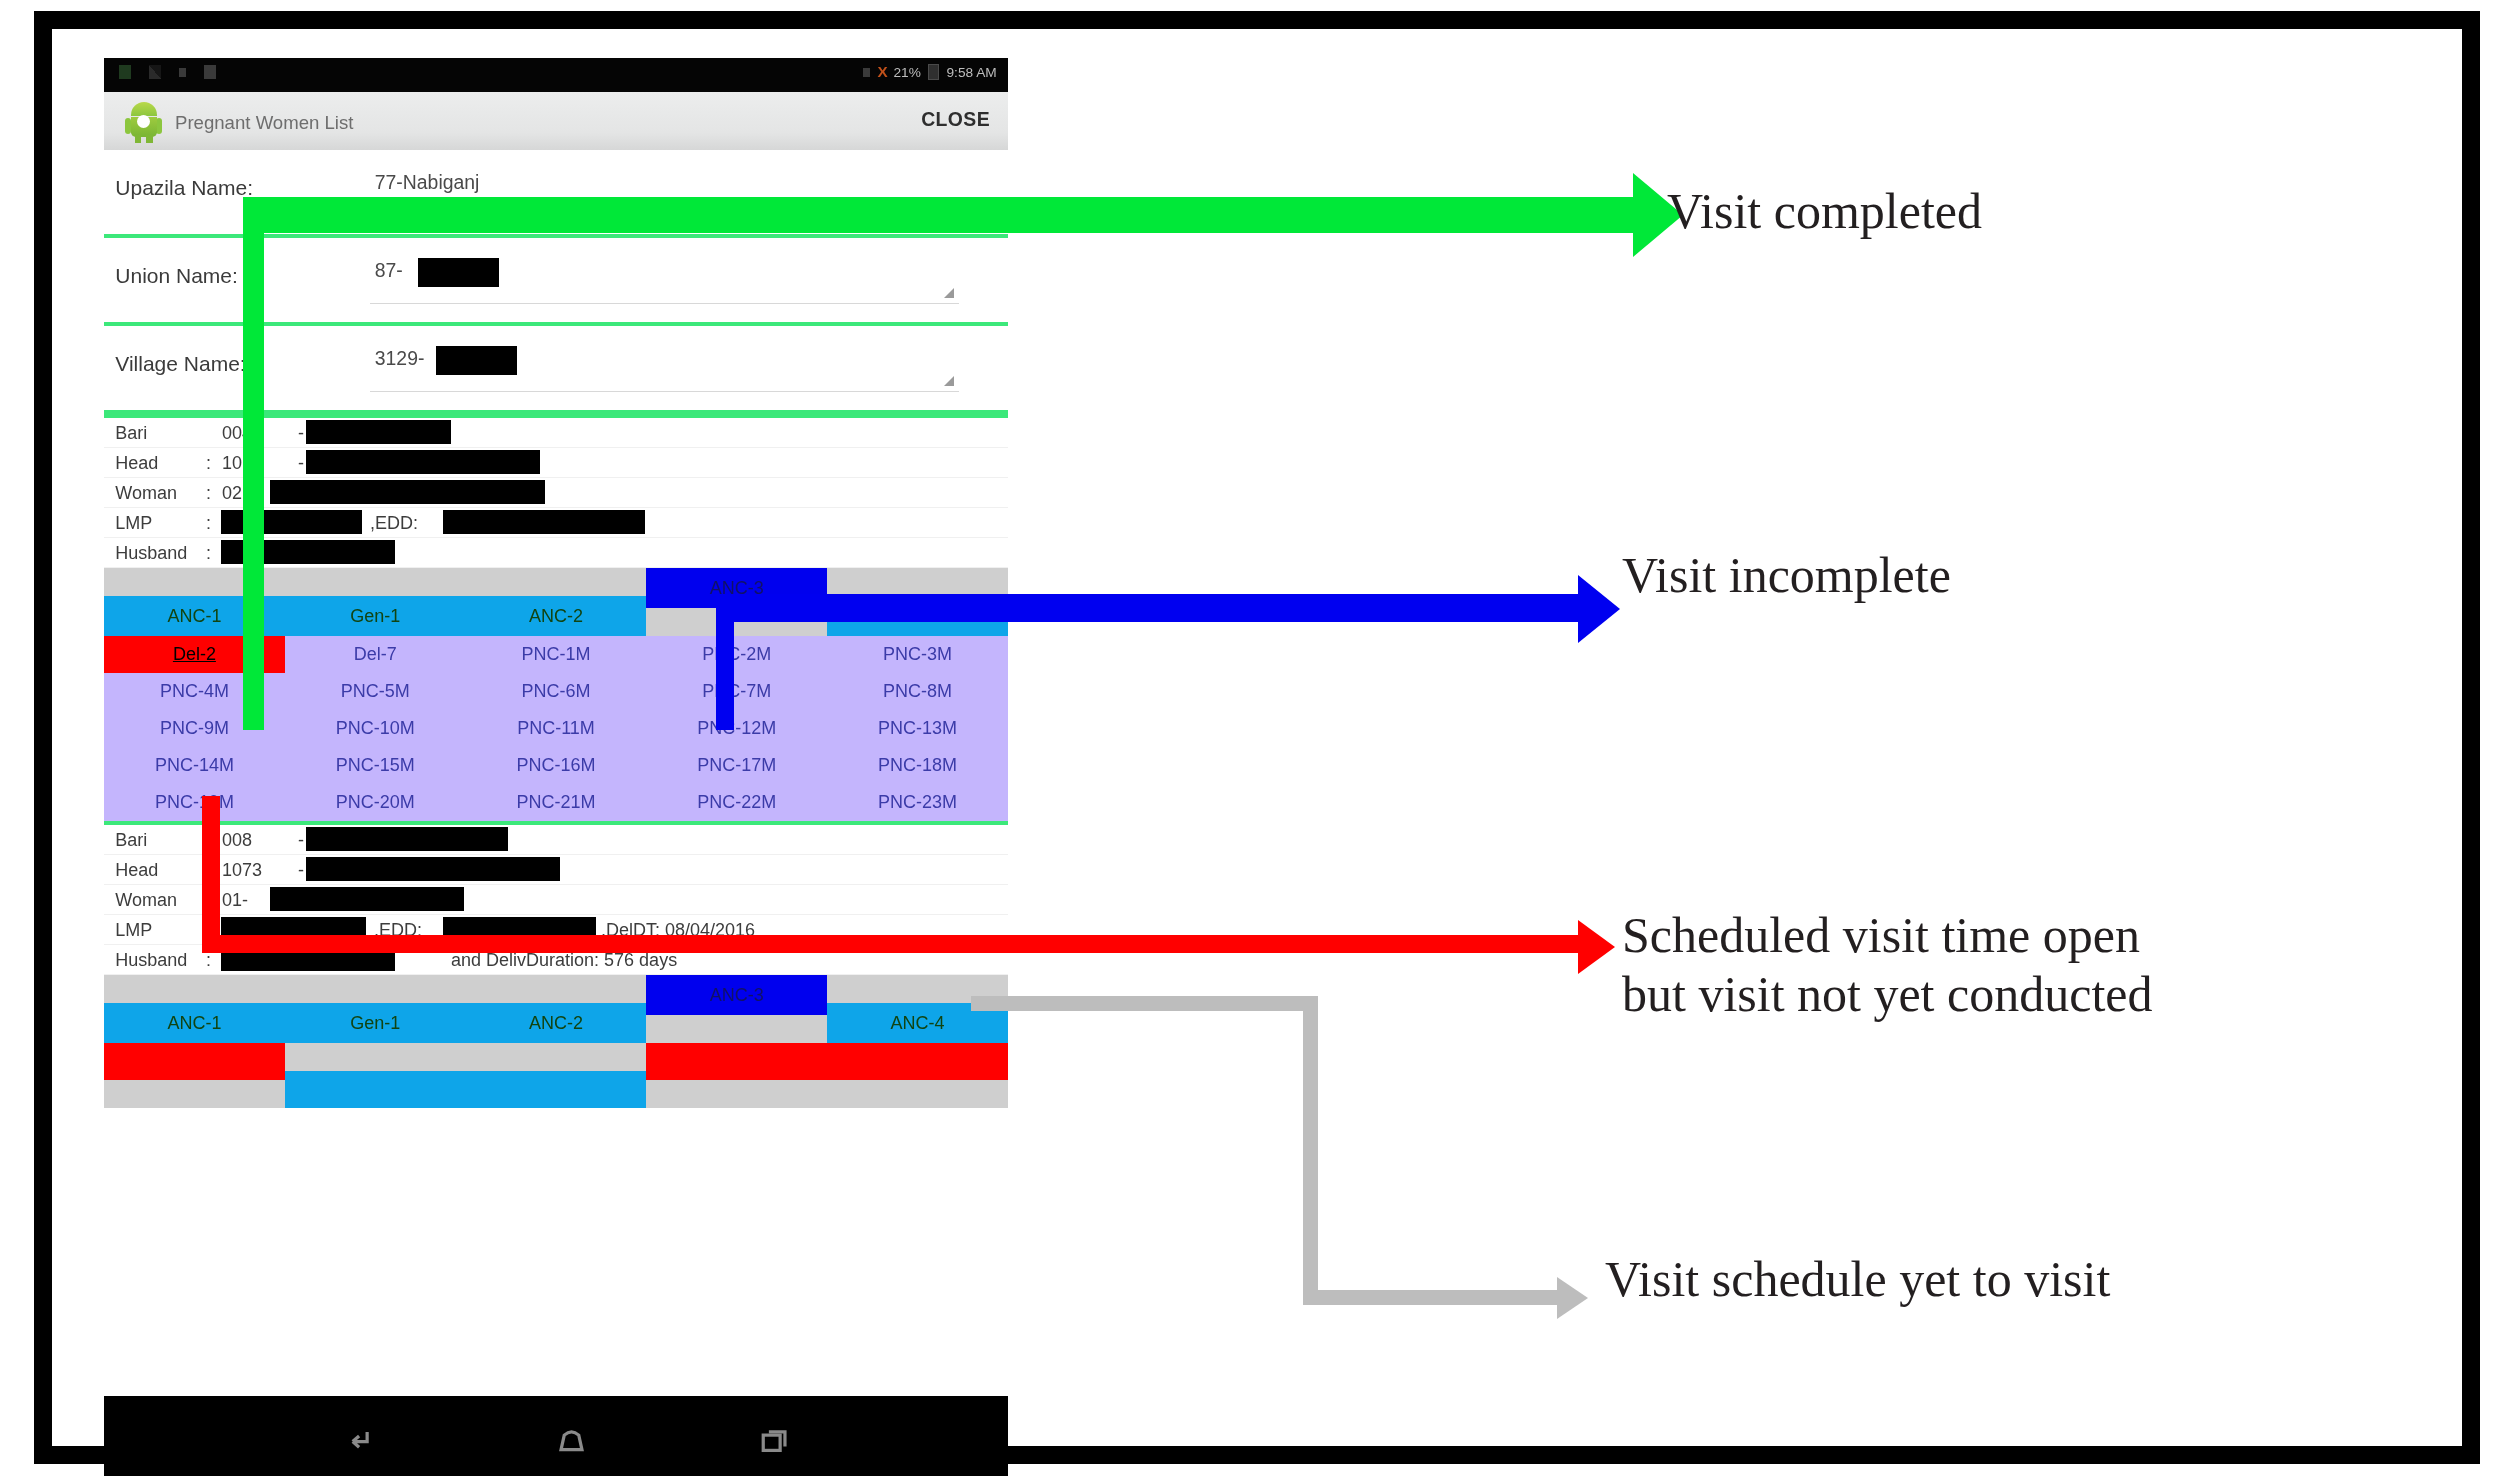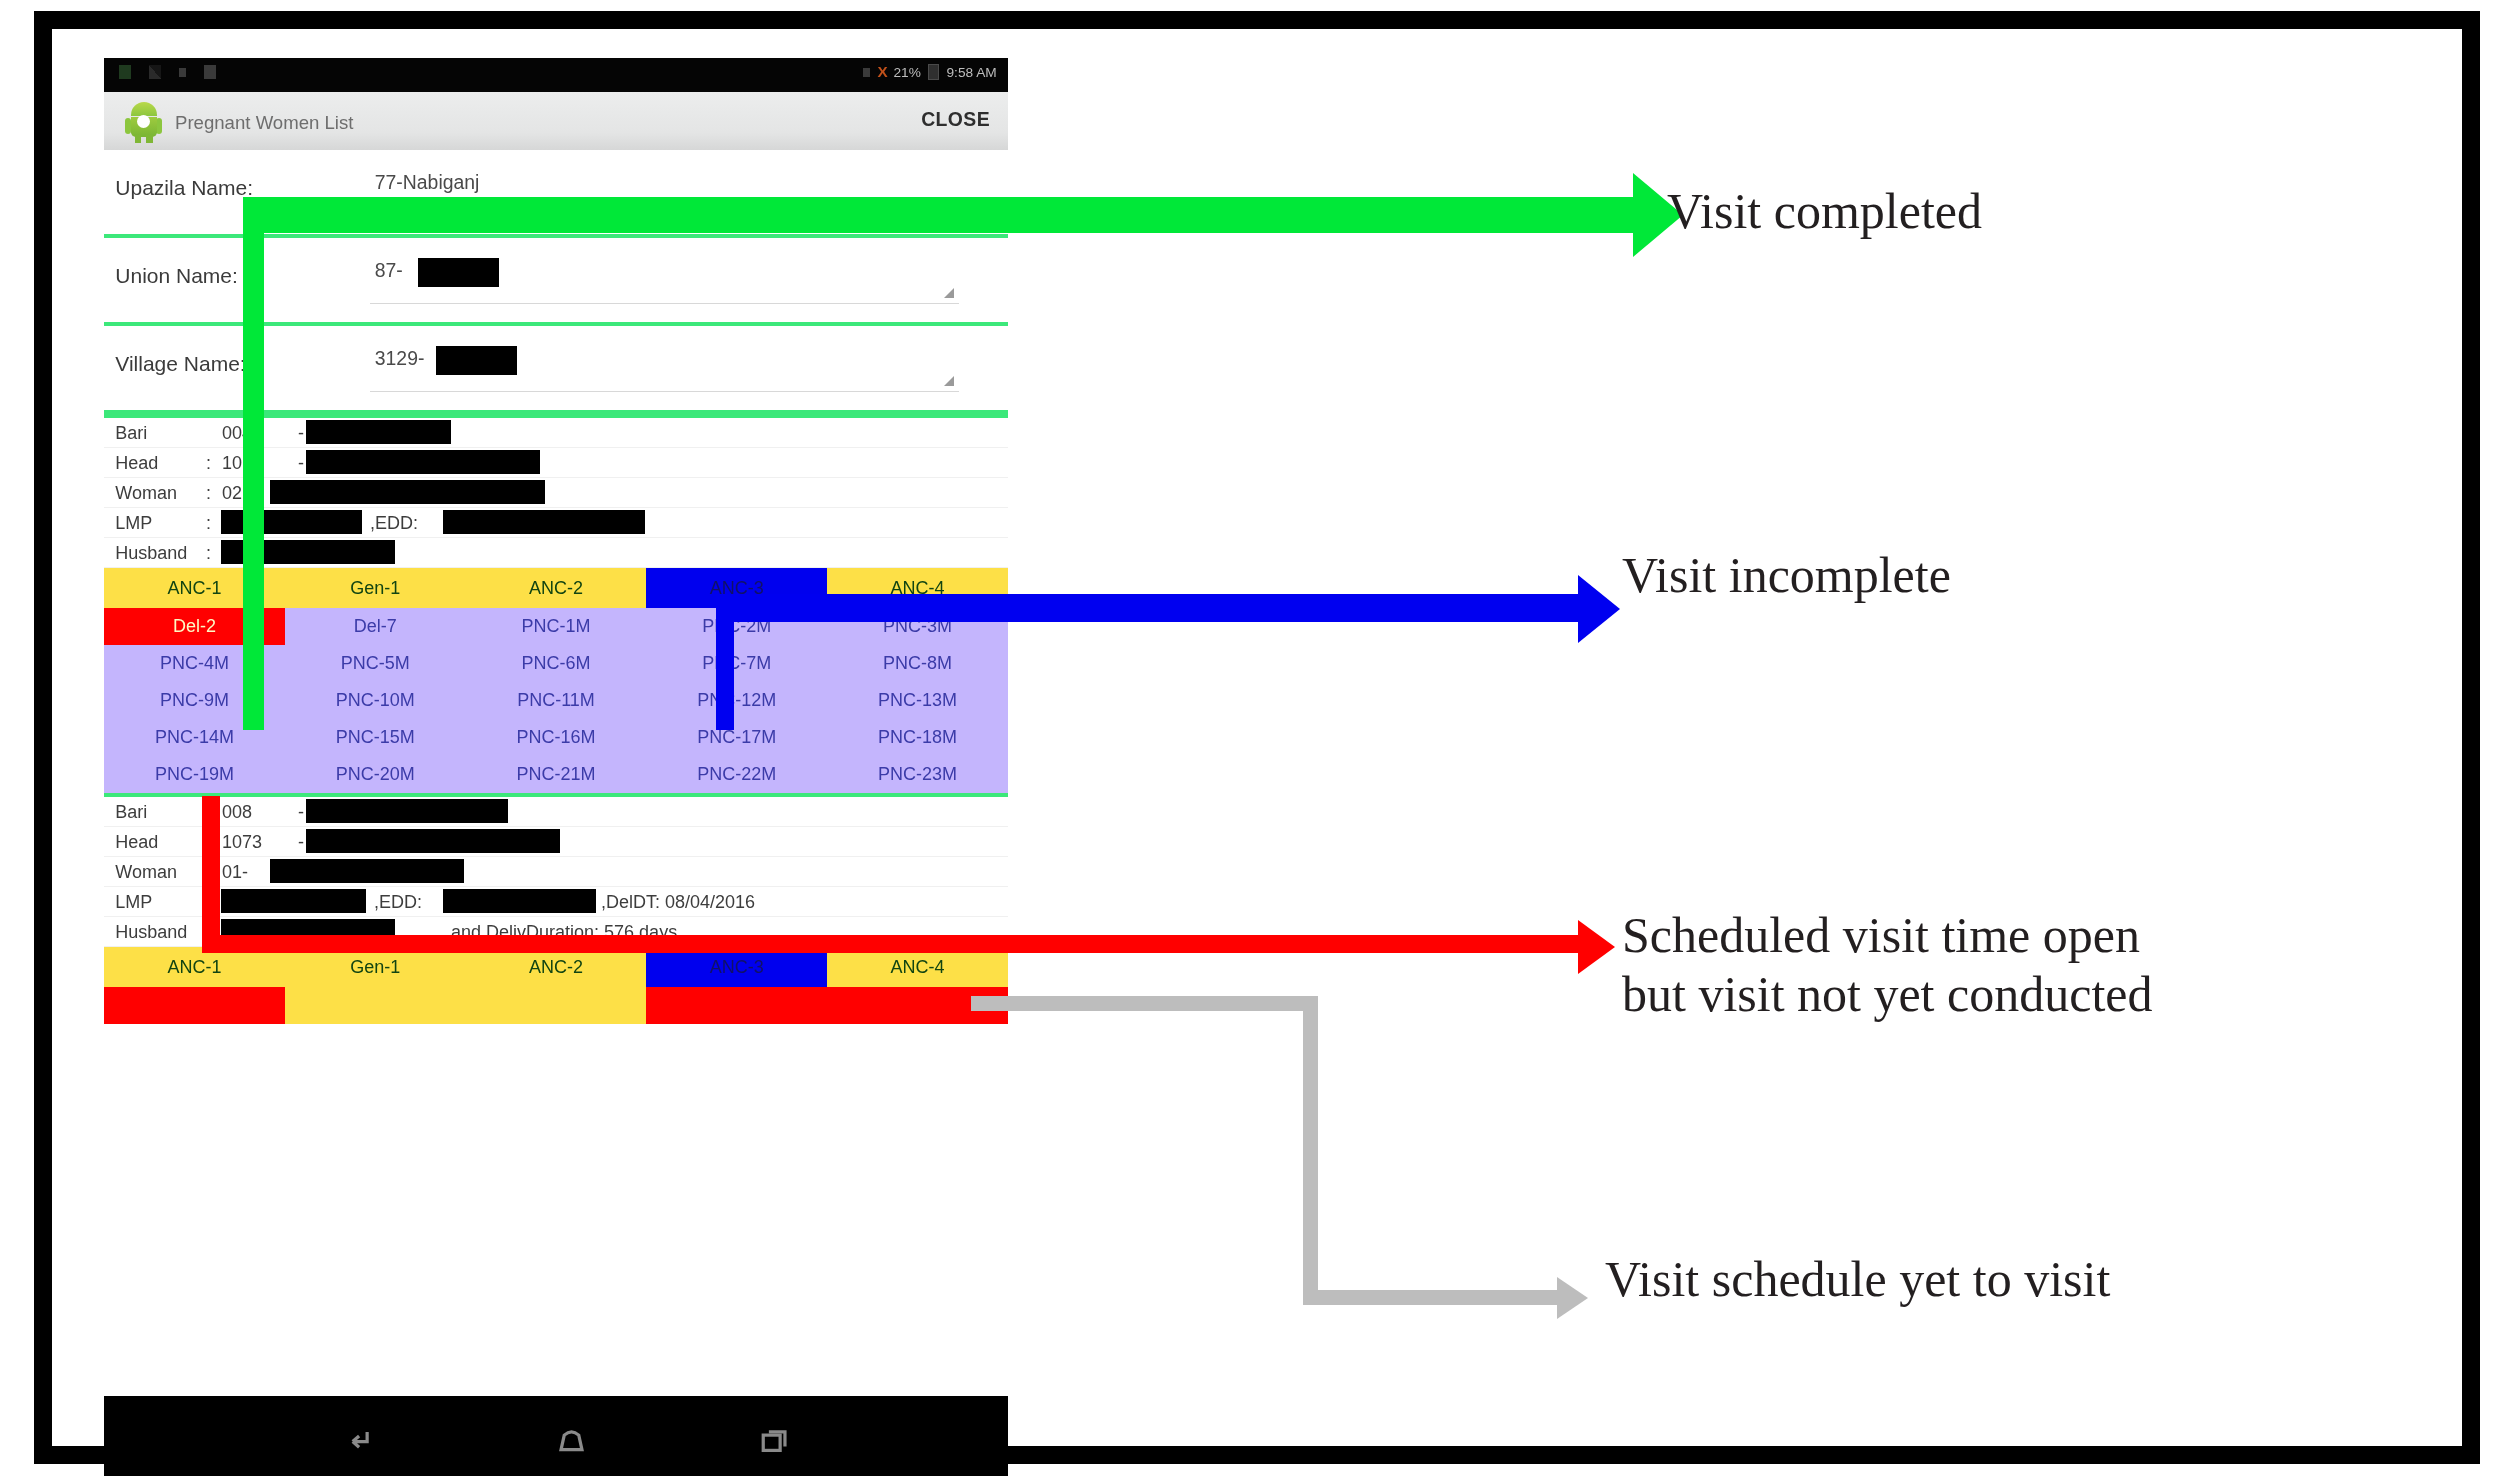--- a/index.html
+++ b/index.html
@@ -71,23 +71,23 @@
   .recline .n{position:absolute;left:118px;top:4.8px;}
   .recline .d{position:absolute;left:194px;top:4.8px;}
   .recline .t{position:absolute;top:4.8px;}
   .recline .blk{position:absolute;top:1.6px;height:24px;background:#000000;}
 
   
   .grid{background:#cfcfcf;padding:0;}
   .grow{display:flex;}
   .cell{flex:1;height:37px;line-height:37px;text-align:center;font-size:18px;color:#3b3ba8;
         background:#c4b5fd;}
-  .cell.green{background:#fde047;color:#114411;}
+  .cell.green{background:#0ea5e9;color:#114411;margin-top:28px;}
   .cell.blue{background:#0000ee;color:#111166;}
-  .cell.red{background:#ff0000;color:#fef9c3;}
+  .cell.red{background:#ff0000;color:#000000;text-decoration:underline;}
   .grow.hdr .cell{height:40px;line-height:40px;}
 
   
   .navbar{position:absolute;left:0;bottom:0;width:904px;height:83px;background:#000000;}
   .nav-ico{position:absolute;top:31px;width:37px;height:27.5px;}
   .nav-back{left:239px;}
   .nav-home{left:449px;}
   .nav-rec{left:652px;}
   .nav-back svg,.nav-home svg,.nav-rec svg{display:block;}
 

